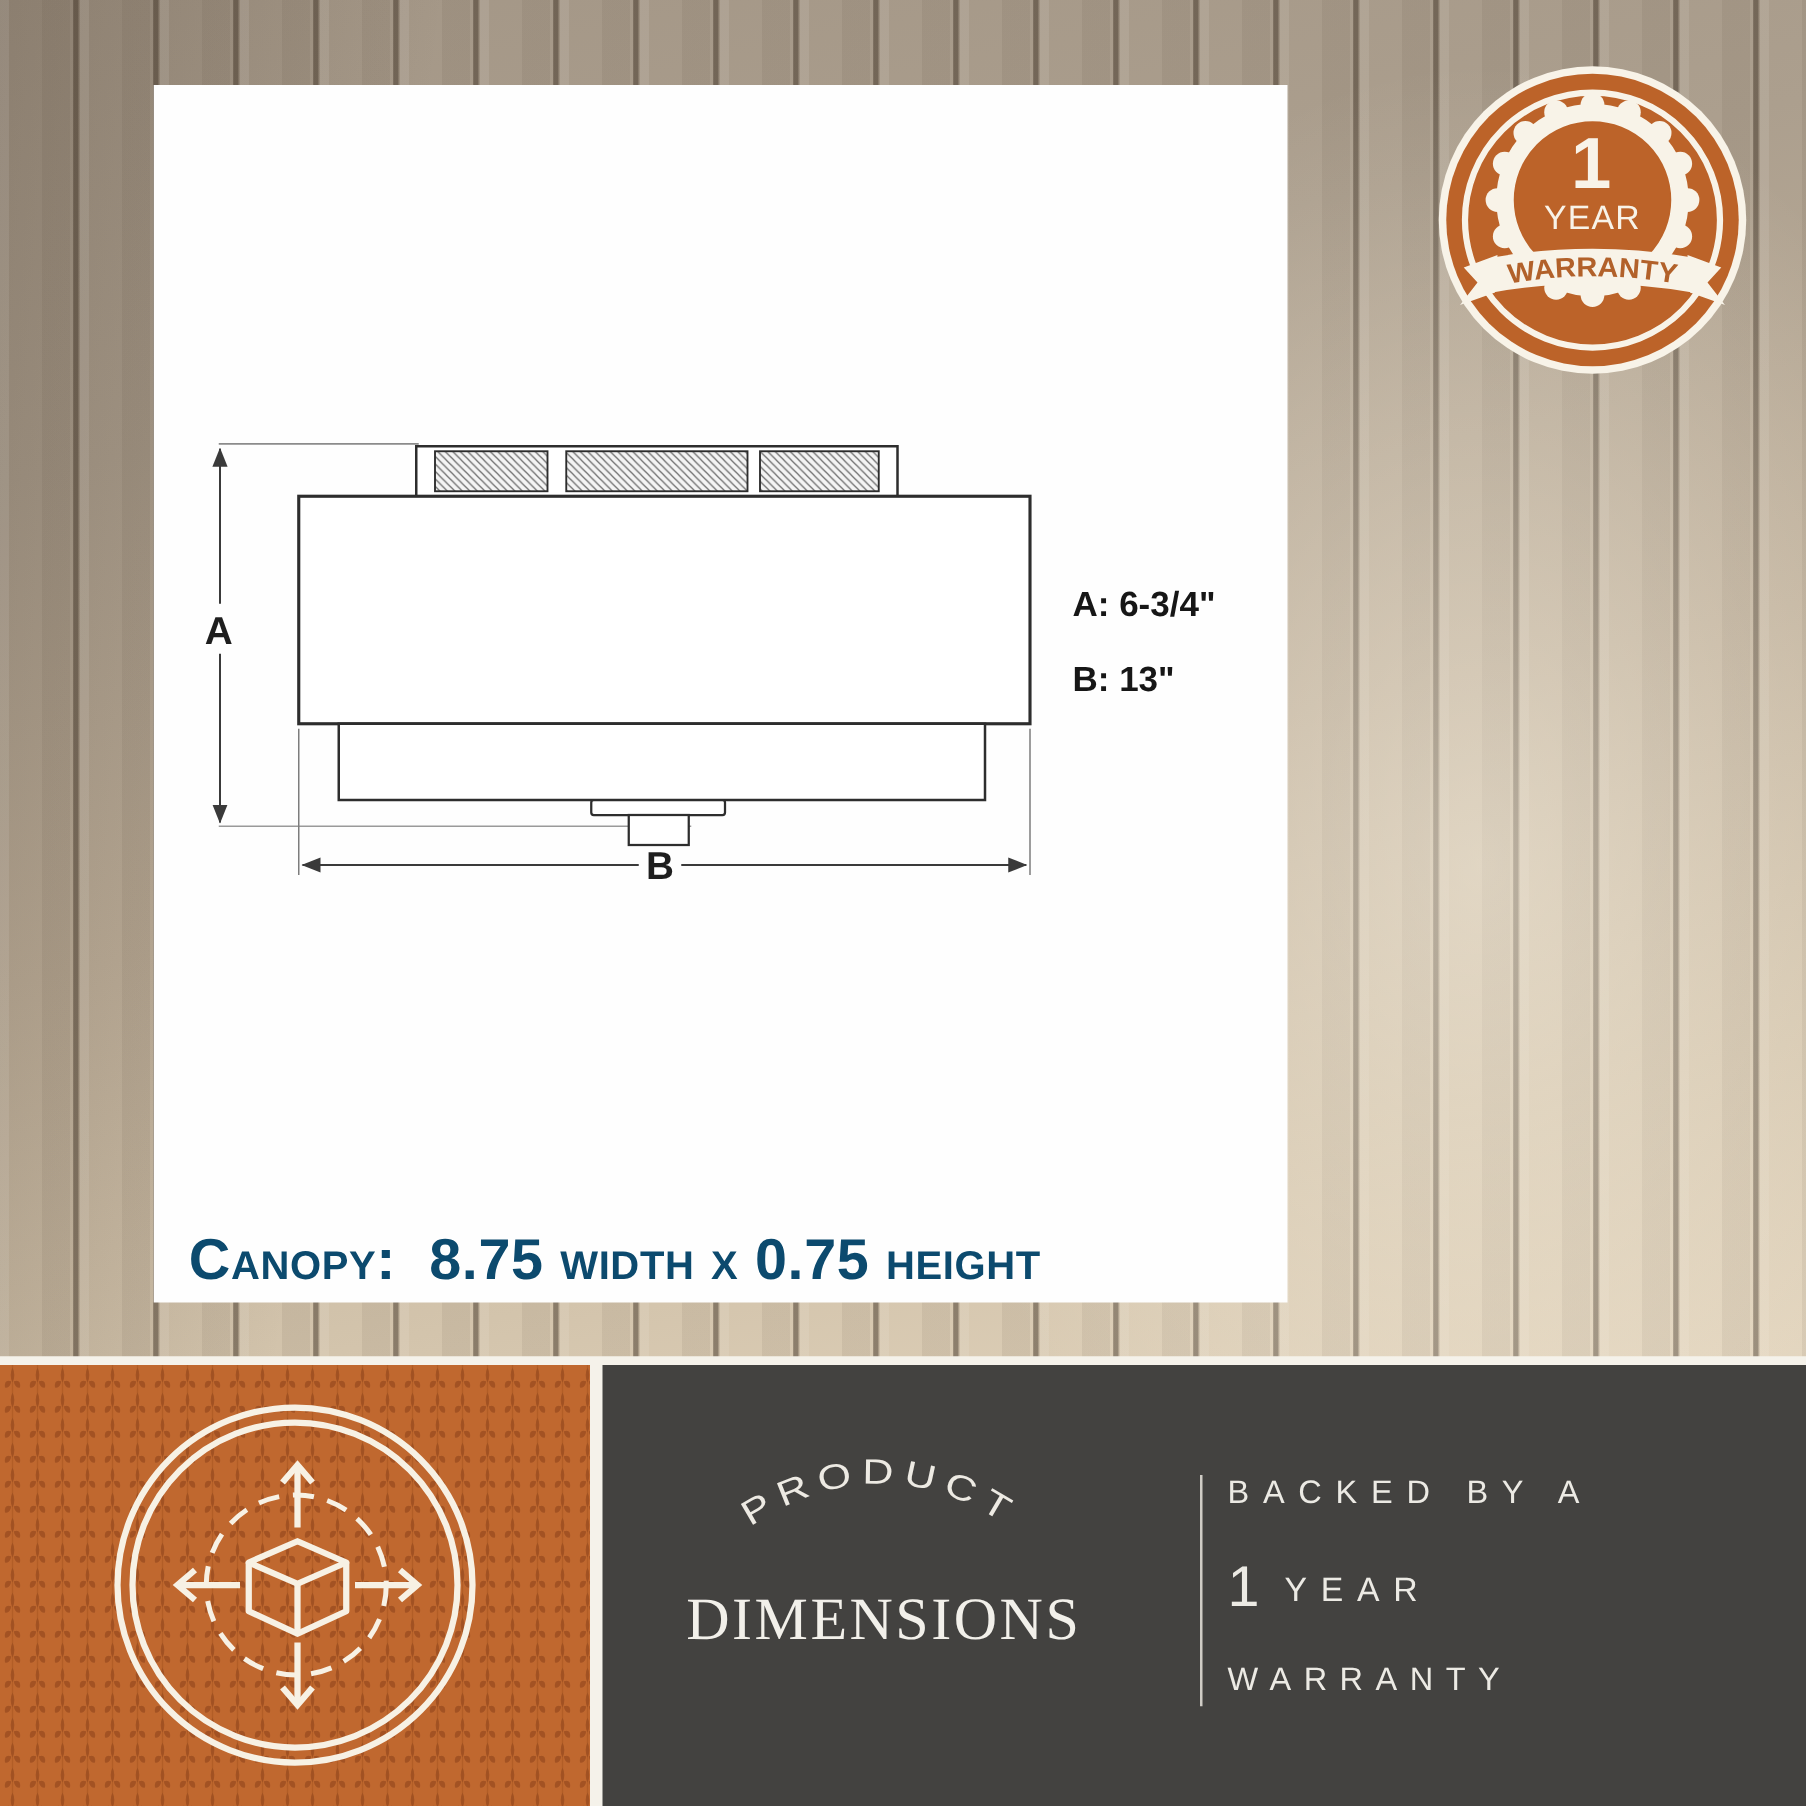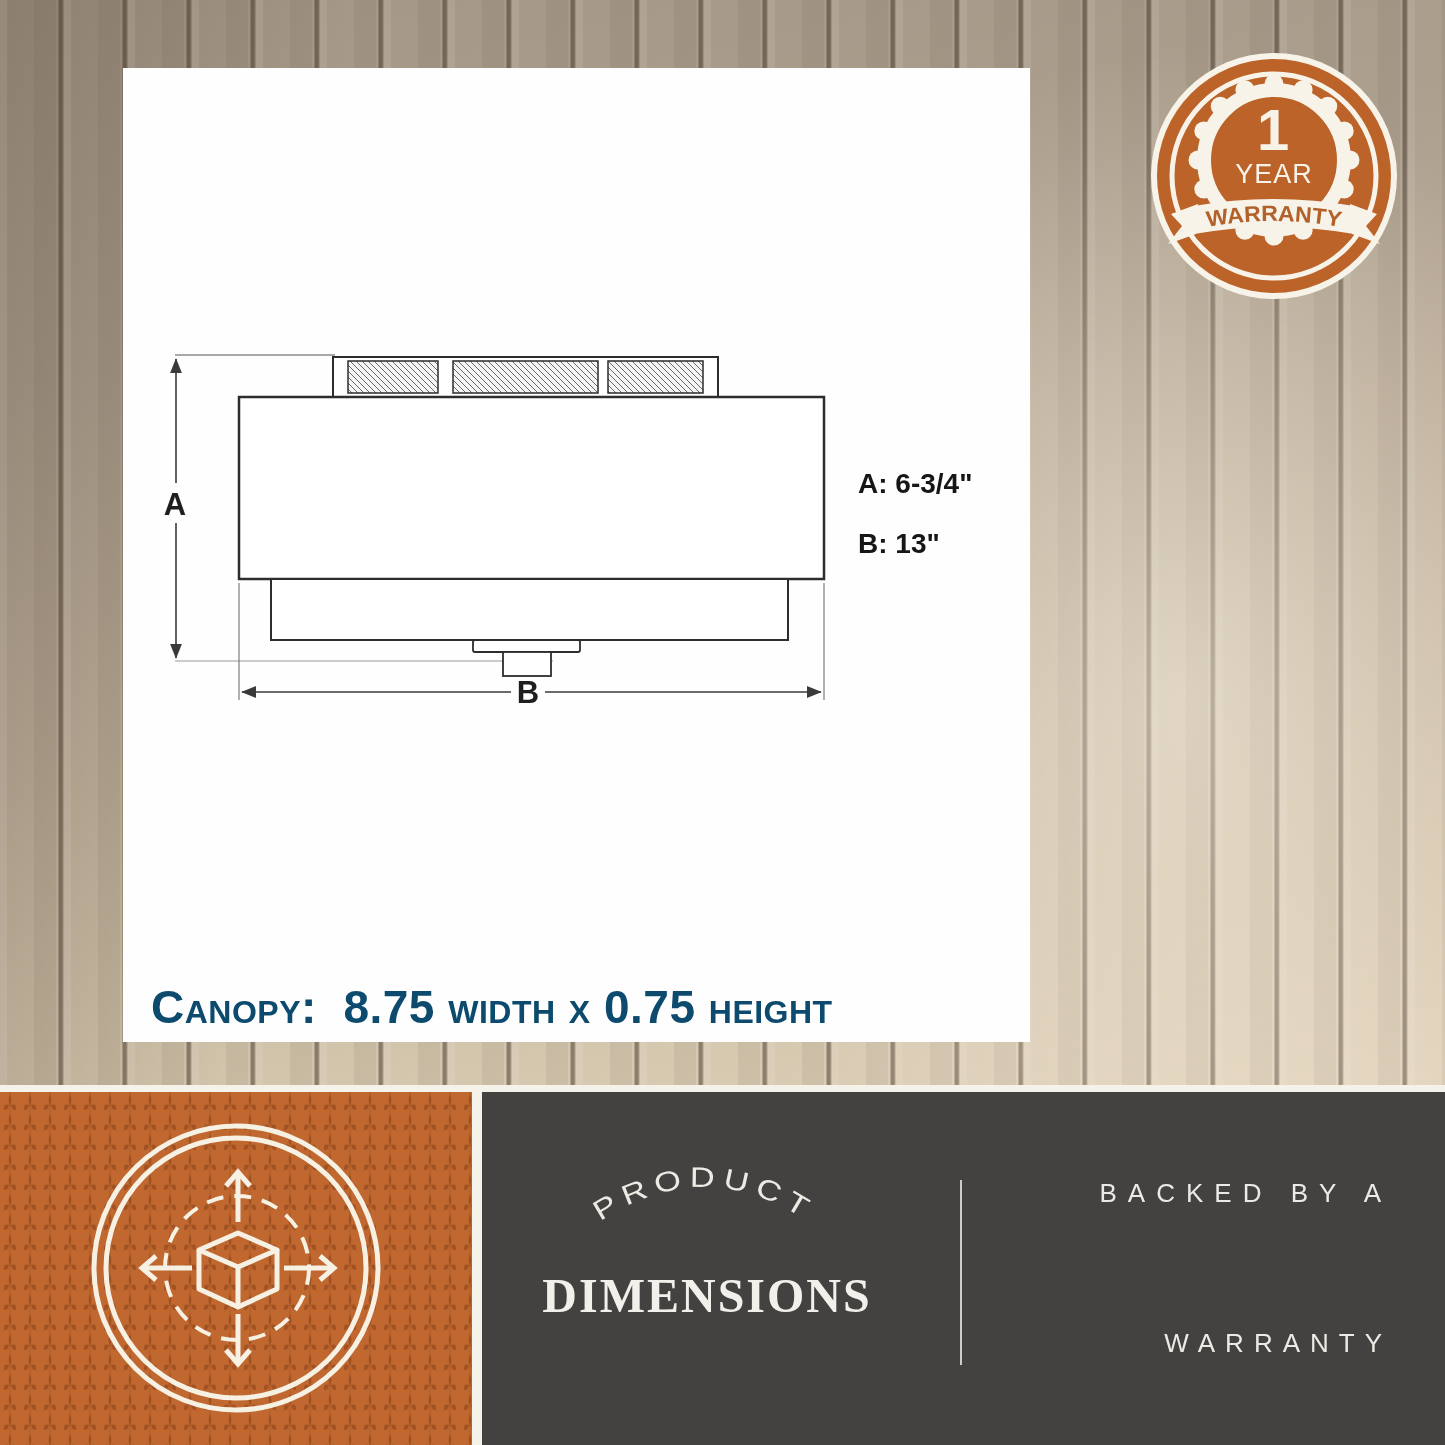--- a/index.html
+++ b/index.html
@@ -15,23 +15,23 @@
   .panel{position:absolute;left:123px;top:68px;width:907px;height:974px;background:#fefefe;}
   .caption{position:absolute;left:28px;top:912px;width:860px;
     font-variant:small-caps;font-weight:bold;font-size:46px;color:#0c4a6e;
     letter-spacing:.5px;white-space:pre;}
   .badge{position:absolute;left:1150px;top:52px;width:248px;height:248px;}
   .bottom{position:absolute;left:0;top:1085px;width:1445px;height:360px;background:#f5f2ea;}
   .tile{position:absolute;left:0;top:7px;width:472px;height:353px;}
   .graysec{position:absolute;left:482px;top:7px;width:963px;height:353px;background:#434240;color:#e9e7e1;}
   .arcwrap{position:absolute;left:99px;top:52px;width:246px;height:100px;}
   .dim-title{position:absolute;left:0px;top:176px;width:450px;text-align:center;
-    font-family:"Liberation Serif",serif;font-weight:bold;font-size:48px;letter-spacing:2px;color:#f2f0ea;}
+    font-family:"Liberation Serif",serif;font-weight:normal;font-size:48px;letter-spacing:2px;color:#f2f0ea;}
   .vdivider{position:absolute;left:478px;top:88px;width:2px;height:185px;background:#cfccc5;}
-  .rightcol{position:absolute;left:500px;top:0;width:410px;height:353px;text-align:right;}
+  .rightcol{position:absolute;left:500px;top:0;width:410px;height:353px;text-align:left;}
   .r-line1{position:absolute;left:0;top:86px;width:410px;font-size:26px;letter-spacing:11px;color:#eceae4;}
   .r-line2{position:absolute;left:0;top:150px;width:410px;color:#eceae4;}
   .r-line2 .num{font-size:46px;letter-spacing:2px;vertical-align:-4px;}
   .r-line2 .yr{font-size:27px;letter-spacing:11px;margin-left:18px;}
   .r-line3{position:absolute;left:0;top:236px;width:410px;font-size:26px;letter-spacing:10px;color:#eceae4;}
   svg{display:block;}
   .diagram{position:absolute;left:0;top:0;}
 </style>
 </head>
 <body>
@@ -180,18 +180,21 @@
           </text>
         </svg>
       </div>
 
       <div class="dim-title">DIMENSIONS</div>
 
       <div class="vdivider"></div>
 
       <div class="rightcol">
         <div class="r-line1">BACKED BY A</div>
+        <div class="r-line2">
+          <span class="num">1</span><span class="yr">YEAR</span>
+        </div>
         <div class="r-line3">WARRANTY</div>
       </div>
     </div>
   </div>
 
 </div>
 
 </body></html>

